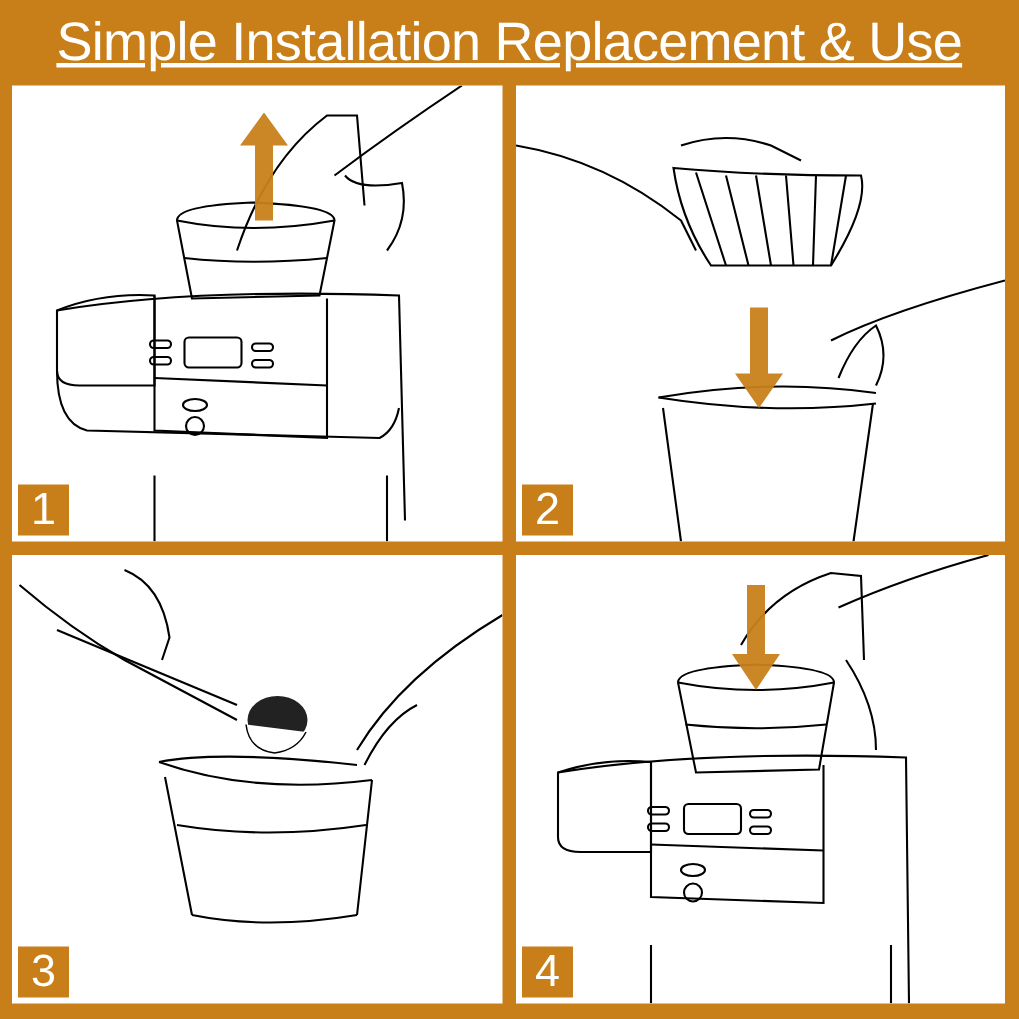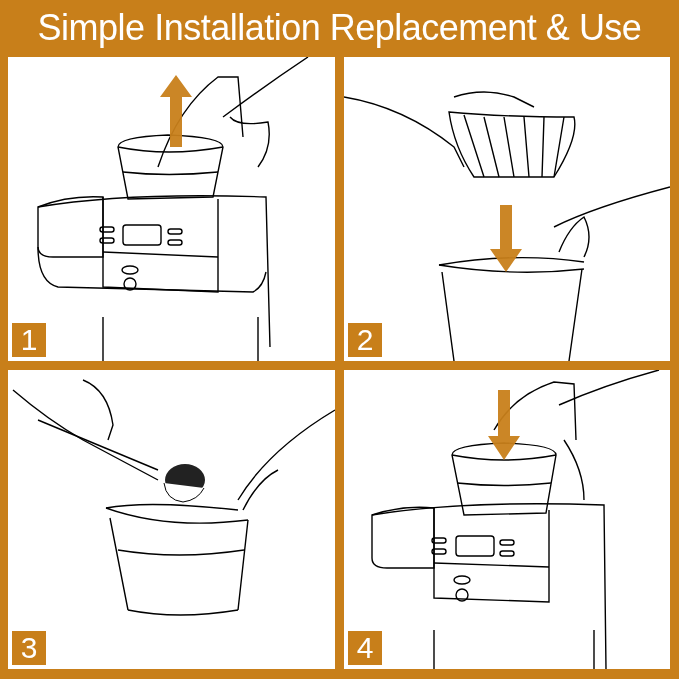--- a/index.html
+++ b/index.html
@@ -1,17 +1,17 @@
 <!DOCTYPE html>
 <html><head>
 <meta charset="utf-8">
 <style>
   html,body{margin:0;padding:0;}
   body{width:679px;height:679px;background:#C87F1A;position:relative;overflow:hidden;font-family:"Liberation Sans",sans-serif;}
-  .title{position:absolute;left:0;top:0;width:679px;height:56px;text-align:center;color:#fff;font-size:36px;line-height:56px;letter-spacing:-0.5px;}
+  .title{position:absolute;left:0;top:0;width:679px;height:56px;text-align:center;color:#fff;font-size:36px;line-height:56px;letter-spacing:-0.5px;text-decoration:underline;}
   .panel{position:absolute;background:#fff;overflow:hidden;}
   .p1{left:8px;top:57px;width:327px;height:304px;}
   .p2{left:344px;top:57px;width:326px;height:304px;}
   .p3{left:8px;top:370px;width:327px;height:299px;}
   .p4{left:344px;top:370px;width:326px;height:299px;}
   .num{position:absolute;left:4px;bottom:4px;width:34px;height:34px;background:#C87F1A;color:#fff;font-size:30px;line-height:34px;text-align:center;}
   svg{position:absolute;left:0;top:0;}
 </style>
 </head>
 <body>

